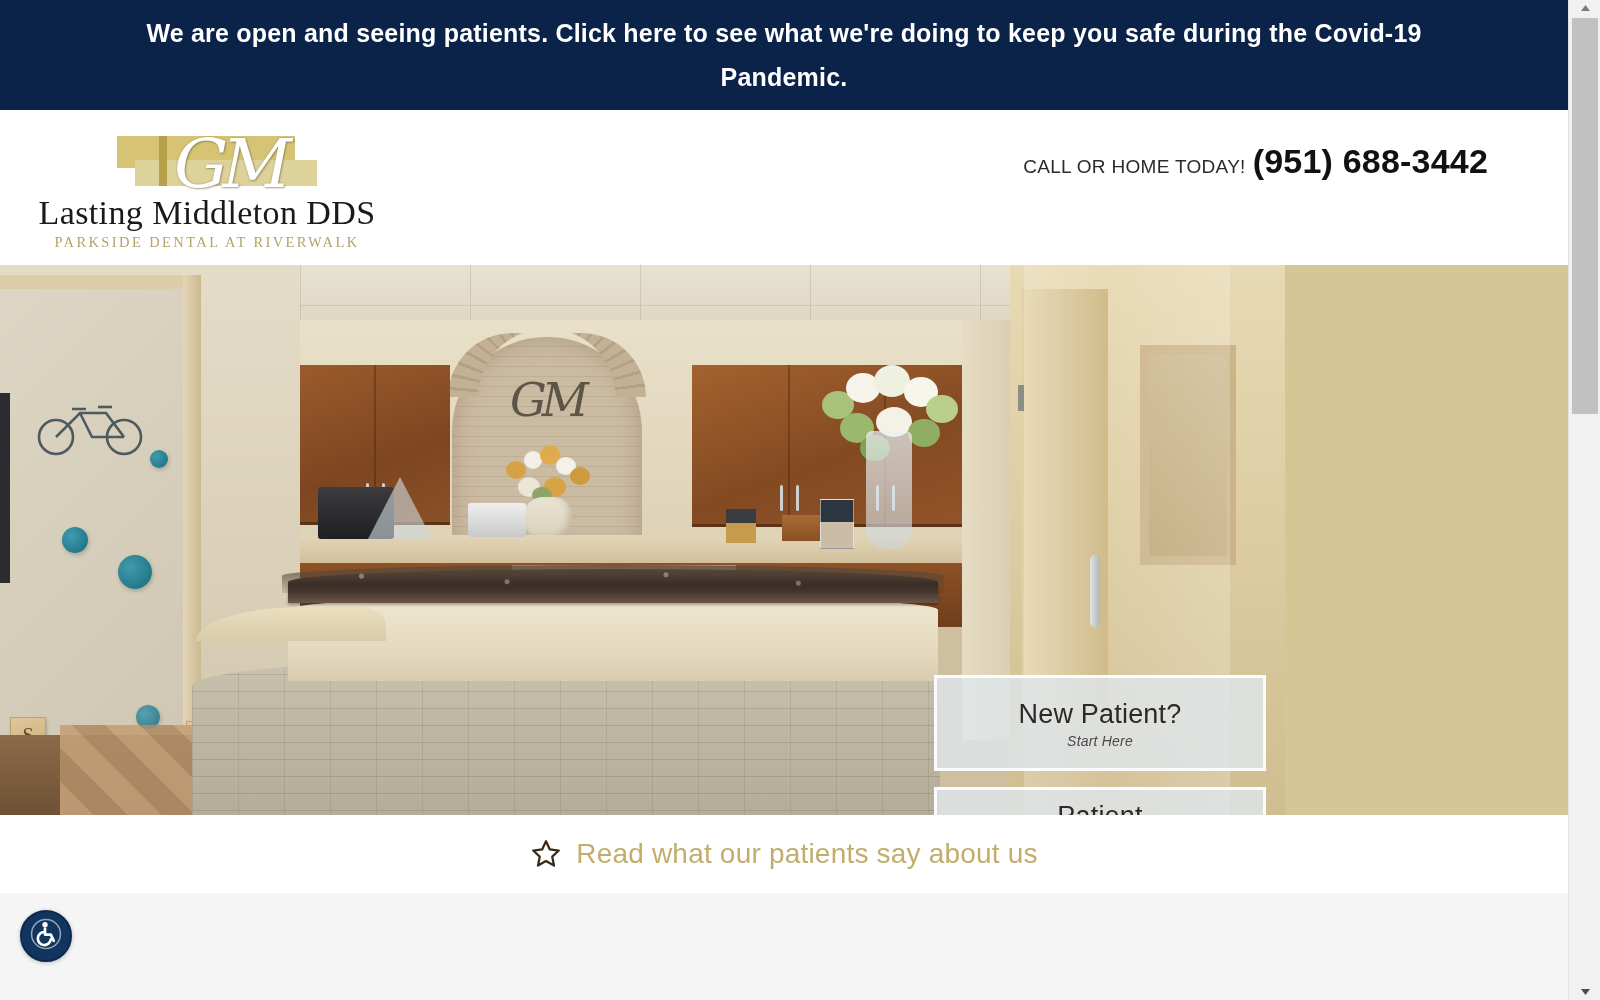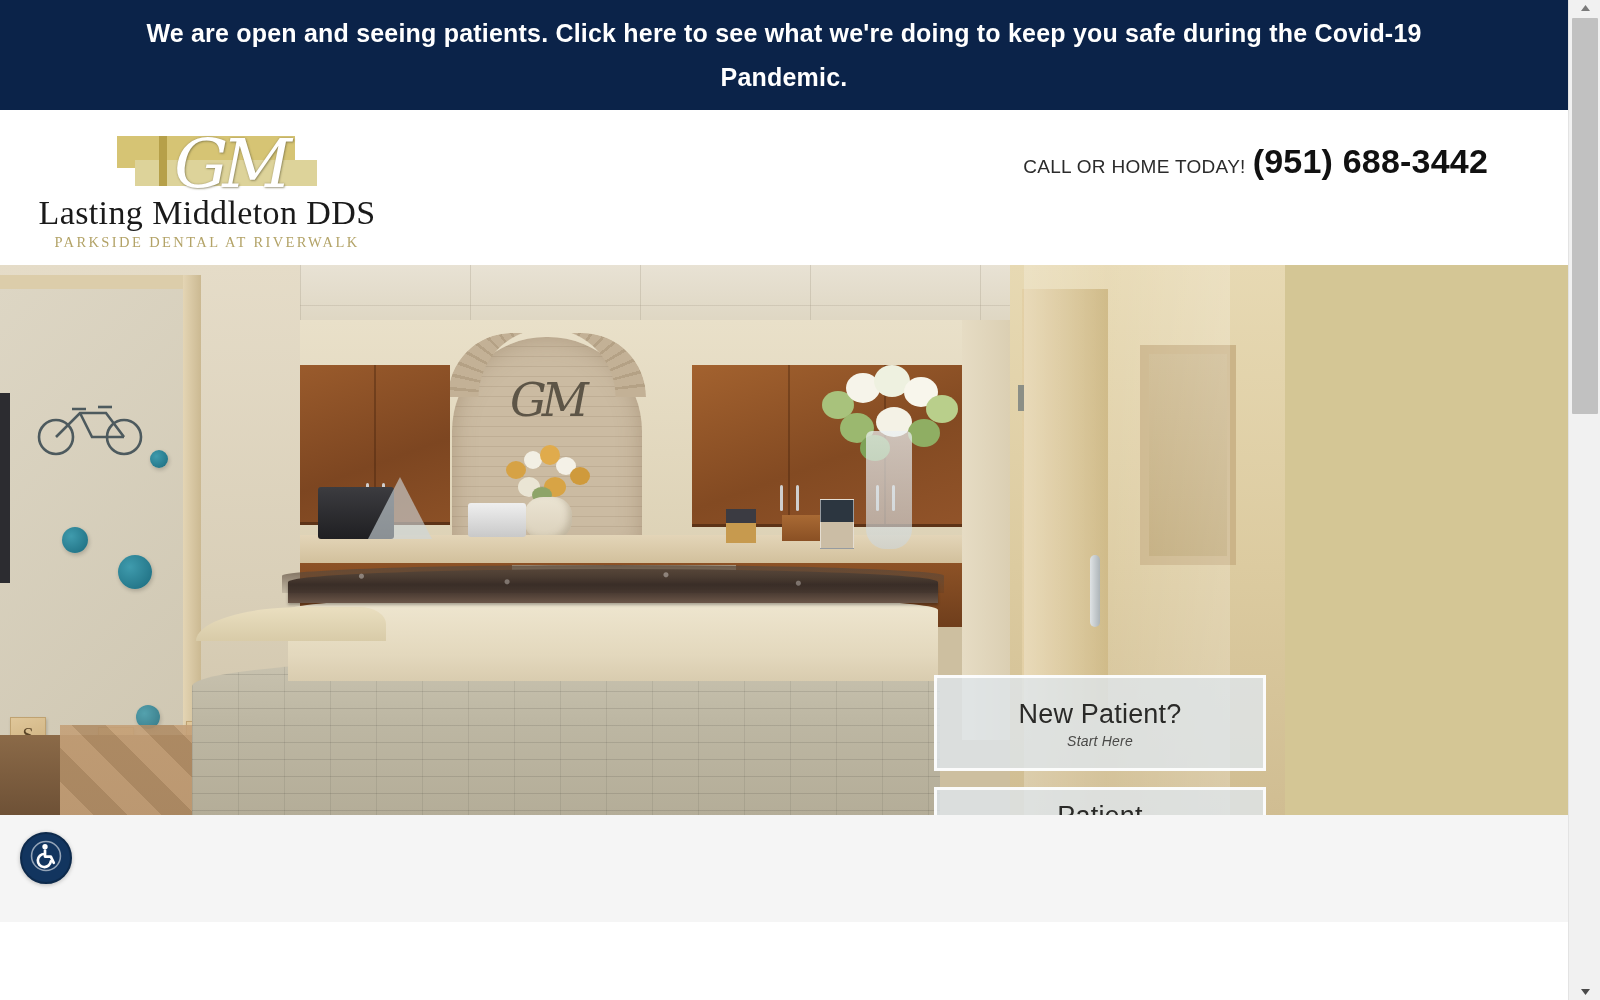--- a/index.html
+++ b/index.html
@@ -617,20 +617,28 @@
       <div class="cta-title">New Patient?</div>
       <div class="cta-sub">Start Here</div>
     </div>
 
     <div class="cta cta-2">
       <div class="cta-title">Patient
 Forms</div>
     </div>
   </section>
 
+  <section class="testimonial-strip">
+    <span class="star-icon">
+      <svg viewBox="0 0 24 24" xmlns="http://www.w3.org/2000/svg">
+        <path d="M12 2.4l2.9 6.2 6.7.8-4.9 4.6 1.3 6.7-6-3.4-6 3.4 1.3-6.7L2.4 9.4l6.7-.8z" fill="none" stroke="#3a2a18" stroke-width="1.7" stroke-linejoin="round"></path>
+      </svg>
+    </span>
+    <span class="testimonial-link">Read what our patients say about us</span>
+  </section>
 
   <section class="bottom-section">
     <div class="access-widget">
       <span>
         <svg viewBox="0 0 24 24" xmlns="http://www.w3.org/2000/svg">
           <circle cx="12" cy="12" r="10.2" fill="none" stroke="#ffffff" stroke-width="1.1" opacity=".55"></circle>
           <circle cx="11.3" cy="5.4" r="1.9" fill="#ffffff"></circle>
           <path d="M11.3 8.1v4.3h4.1l2.1 4.4" fill="none" stroke="#ffffff" stroke-width="1.9" stroke-linecap="round" stroke-linejoin="round"></path>
           <path d="M15.4 15.8a4.6 4.6 0 1 1-4.5-5.2" fill="none" stroke="#ffffff" stroke-width="1.9" stroke-linecap="round"></path>
         </svg>

